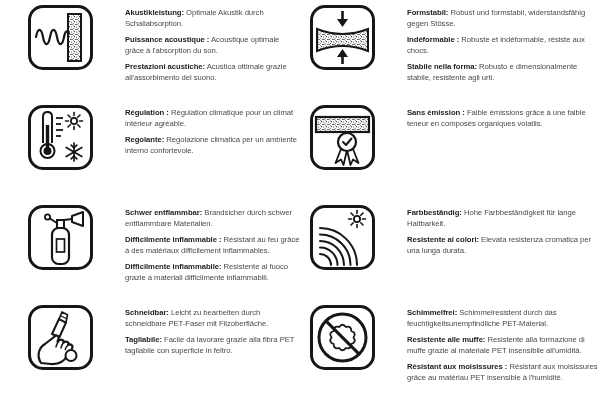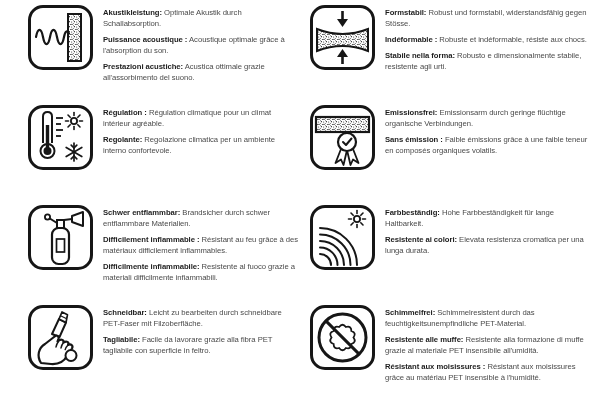--- a/index.html
+++ b/index.html
@@ -13,21 +13,21 @@
   }
   .cell { display:flex; align-items:flex-start; gap:10px; }
   .cell.left  { padding-left:28px; }
   .cell.right { padding-left:10px; }
   .iconbox {
     flex:0 0 auto; width:59px; height:59px; border:3px solid #161616;
     border-radius:15px; display:flex; align-items:center; justify-content:center;
     background:#fff; box-sizing:content-box;
   }
   .iconbox svg { display:block; }
-  .texts { padding-top:2px; }
+  .texts { padding-top:2px;margin-left:22px; }
   .cell.left  .texts { max-width:198px; }
   .cell.right .texts { max-width:206px; }
   .texts p { margin:0 0 5px 0; font-size:7.7px; line-height:11px; letter-spacing:-0.05px; color:#4a4a4a; }
   .texts b { color:#1d1d1d; }
   .defs-holder { position:absolute; width:0; height:0; overflow:hidden; }
 </style>
 </head>
 <body>
 
 <div class="defs-holder">
@@ -123,40 +123,39 @@
       <div class="iconbox">
         <svg viewBox="0 0 59 59" width="59" height="59">
           <rect x="3" y="9" width="53" height="15" fill="url(#speck)" stroke="#161616" stroke-width="2.2"></rect>
           <path d="M28,41 L22.5,55 L28,51.5 L30.5,57 L34,42" fill="#fff" stroke="#161616" stroke-width="1.8" stroke-linejoin="round"></path>
           <path d="M40,41 L45.5,55 L40,51.5 L37.5,57 L34,42" fill="#fff" stroke="#161616" stroke-width="1.8" stroke-linejoin="round"></path>
           <circle cx="34" cy="34" r="9" fill="#fff" stroke="#161616" stroke-width="2.2"></circle>
           <path d="M30,34 l3,3 l5.5,-6.5" fill="none" stroke="#161616" stroke-width="2" stroke-linecap="round" stroke-linejoin="round"></path>
         </svg>
       </div>
       <div class="texts">
-        <p><b>Emissionsfrei:</b> <span>Emissionsarm durch geringe flüchtige organische Verbindungen.</span></p>
         <p><b>Sans émission :</b> <span>Faible émissions grâce à une faible teneur en composés organiques volatils.</span></p>
       </div>
     </section>
 
     <section class="cell left">
       <div class="iconbox">
         <svg viewBox="0 0 59 59" width="59" height="59">
           <polygon points="41,8 52,4 52,18 41,14" fill="none" stroke="#161616" stroke-width="2" stroke-linejoin="round"></polygon>
           <line x1="33" y1="12" x2="41" y2="11" stroke="#161616" stroke-width="2"></line>
           <rect x="26" y="12" width="7" height="8" fill="none" stroke="#161616" stroke-width="2"></rect>
           <line x1="26" y1="15" x2="18" y2="10" stroke="#161616" stroke-width="2"></line>
           <circle cx="16.5" cy="9" r="2.6" fill="none" stroke="#161616" stroke-width="1.8"></circle>
           <rect x="21" y="20" width="17" height="36" rx="6.5" fill="none" stroke="#161616" stroke-width="2.2"></rect>
           <rect x="25.5" y="31" width="8" height="13" fill="none" stroke="#161616" stroke-width="1.7"></rect>
         </svg>
       </div>
       <div class="texts">
         <p><b>Schwer entflammbar:</b> <span>Brandsicher durch schwer entflammbare Materialien.</span></p>
-        <p><b>Difficilement inflammable :</b> <span>Résistant au feu grâce à des matériaux difficilement inflammables.</span></p>
+        <p><b>Difficilmente inflammable :</b> <span>Résistant au feu grâce à des matériaux difficilement inflammables.</span></p>
         <p><b>Difficilmente infiammabile:</b> <span>Resistente al fuoco grazie a materiali difficilmente infiammabili.</span></p>
       </div>
     </section>
 
     <section class="cell right">
       <div class="iconbox">
         <svg viewBox="0 0 59 59" width="59" height="59">
           <g fill="none" stroke="#161616" stroke-width="2" stroke-linecap="round">
             <path d="M7,46 A11,11 0 0 1 18,57"></path>
             <path d="M7,39.5 A17.5,17.5 0 0 1 24.5,57"></path>

